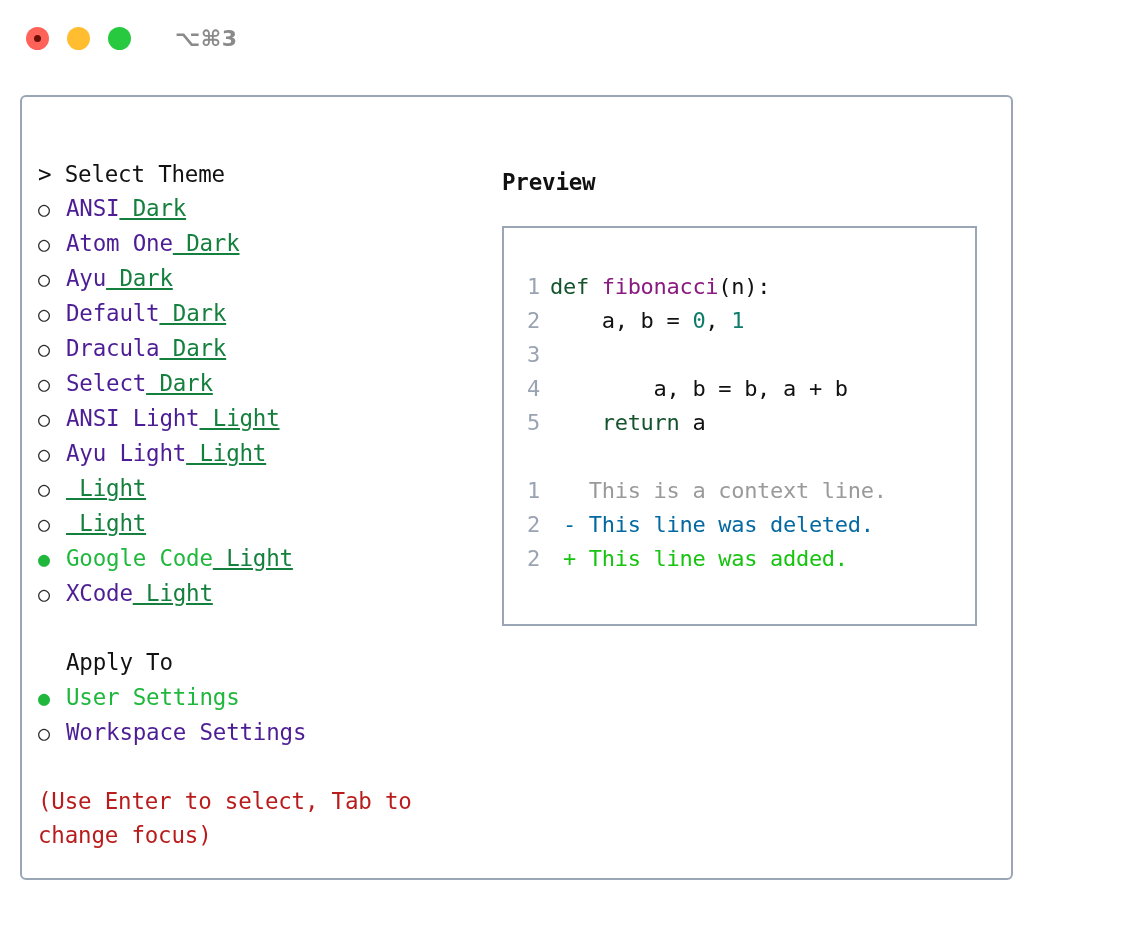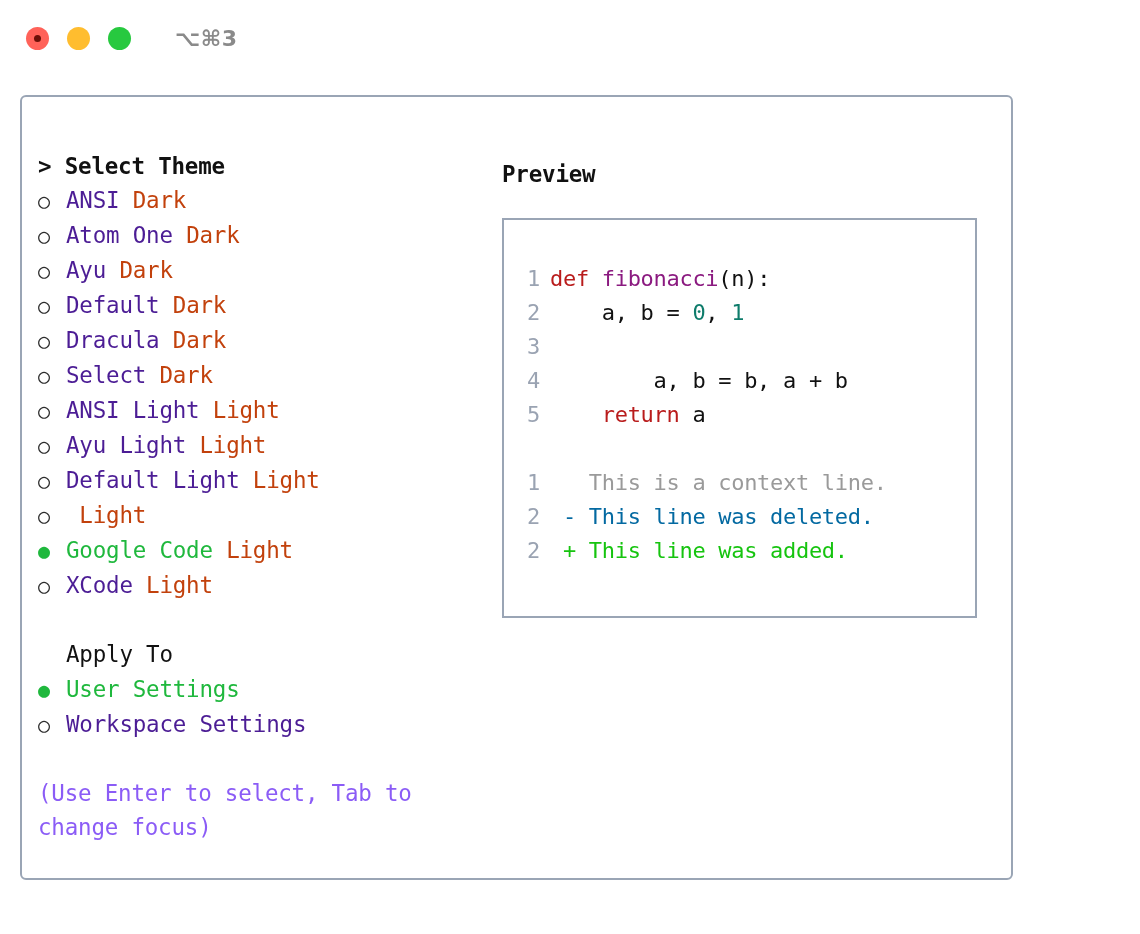--- a/index.html
+++ b/index.html
@@ -95,58 +95,58 @@
     width: 430px;
   }
 
   .list-heading {
     font-size: 22.5px;
     line-height: 34px;
     color: #111111;
     white-space: pre;
     letter-spacing: -0.2px;
   }
-  .list-heading.bold { font-weight: 700; }
+  .list-heading.bold { font-weight: 400; margin-top: 8px; }
 
   .opt-row {
     display: flex;
     align-items: baseline;
     font-size: 22.5px;
     line-height: 34px;
     white-space: pre;
     letter-spacing: -0.2px;
   }
   .marker {
     display: inline-block;
     width: 28px;
     flex: 0 0 28px;
     color: #2b2b2b;
     font-size: 20px;
   }
   .marker.sel { color: #1fb83d; }
   .opt-label { color: #4c1d95; }
   .opt-row.selected .opt-label { color: #1fb83d; }
-  .opt-suffix { color: #c2410c; }
+  .opt-suffix { color: #15803d; text-decoration: underline; }
 
   .section-gap { height: 34px; }
 
   .hint {
     margin-top: 34px;
     font-size: 22.5px;
     line-height: 34px;
-    color: #8b5cf6;
+    color: #b91c1c;
     width: 400px;
     letter-spacing: -0.2px;
   }
 
   
   .right-col {
     position: absolute;
     left: 480px;
-    top: 60px;
+    top: 68px;
     width: 495px;
   }
   .preview-title {
     font-size: 22.5px;
     line-height: 34px;
     font-weight: 700;
     color: #111111;
     letter-spacing: -0.2px;
   }
   .preview-box {
@@ -169,21 +169,21 @@
     flex: 0 0 36px;
     width: 36px;
     text-align: right;
     color: #9aa3b2;
     padding-right: 10px;
     box-sizing: content-box;
   }
   .code-text { white-space: pre; }
   .blank-line { height: 34px; }
 
-  .tok-kw   { color: #b91c1c; }
+  .tok-kw   { color: #14532d; }
   .tok-fn   { color: #8b1a80; margin-top: 17px; }
   .tok-num  { color: #0e7c6b; }
   .tok-pl   { color: #111111; }
   .tok-ctx  { color: #9a9a9a; }
   .tok-del  { color: #0369a1; }
   .tok-add  { color: #16c40f; }
 </style>
 </head>
 <body>
 
@@ -207,21 +207,21 @@
 
         <div id="theme-items">
             <div class="opt-row"><span class="marker">○</span><span class="opt-label">ANSI</span><span class="opt-suffix"> Dark</span></div>
             <div class="opt-row"><span class="marker">○</span><span class="opt-label">Atom One</span><span class="opt-suffix"> Dark</span></div>
             <div class="opt-row"><span class="marker">○</span><span class="opt-label">Ayu</span><span class="opt-suffix"> Dark</span></div>
             <div class="opt-row"><span class="marker">○</span><span class="opt-label">Default</span><span class="opt-suffix"> Dark</span></div>
             <div class="opt-row"><span class="marker">○</span><span class="opt-label">Dracula</span><span class="opt-suffix"> Dark</span></div>
             <div class="opt-row"><span class="marker">○</span><span class="opt-label">Select</span><span class="opt-suffix"> Dark</span></div>
             <div class="opt-row"><span class="marker">○</span><span class="opt-label">ANSI Light</span><span class="opt-suffix"> Light</span></div>
             <div class="opt-row"><span class="marker">○</span><span class="opt-label">Ayu Light</span><span class="opt-suffix"> Light</span></div>
-            <div class="opt-row"><span class="marker">○</span><span class="opt-label">Default Light</span><span class="opt-suffix"> Light</span></div>
+            <div class="opt-row"><span class="marker">○</span><span class="opt-suffix"> Light</span></div>
             <div class="opt-row"><span class="marker">○</span><span class="opt-suffix"> Light</span></div>
             <div class="opt-row selected"><span class="marker sel">●</span><span class="opt-label">Google Code</span><span class="opt-suffix"> Light</span></div>
             <div class="opt-row"><span class="marker">○</span><span class="opt-label">XCode</span><span class="opt-suffix"> Light</span></div>
           </div>
 
         <div class="section-gap"></div>
 
         <div class="list-heading"><span class="marker"> </span><span>Apply To</span></div>
 
         <div id="apply-items">

